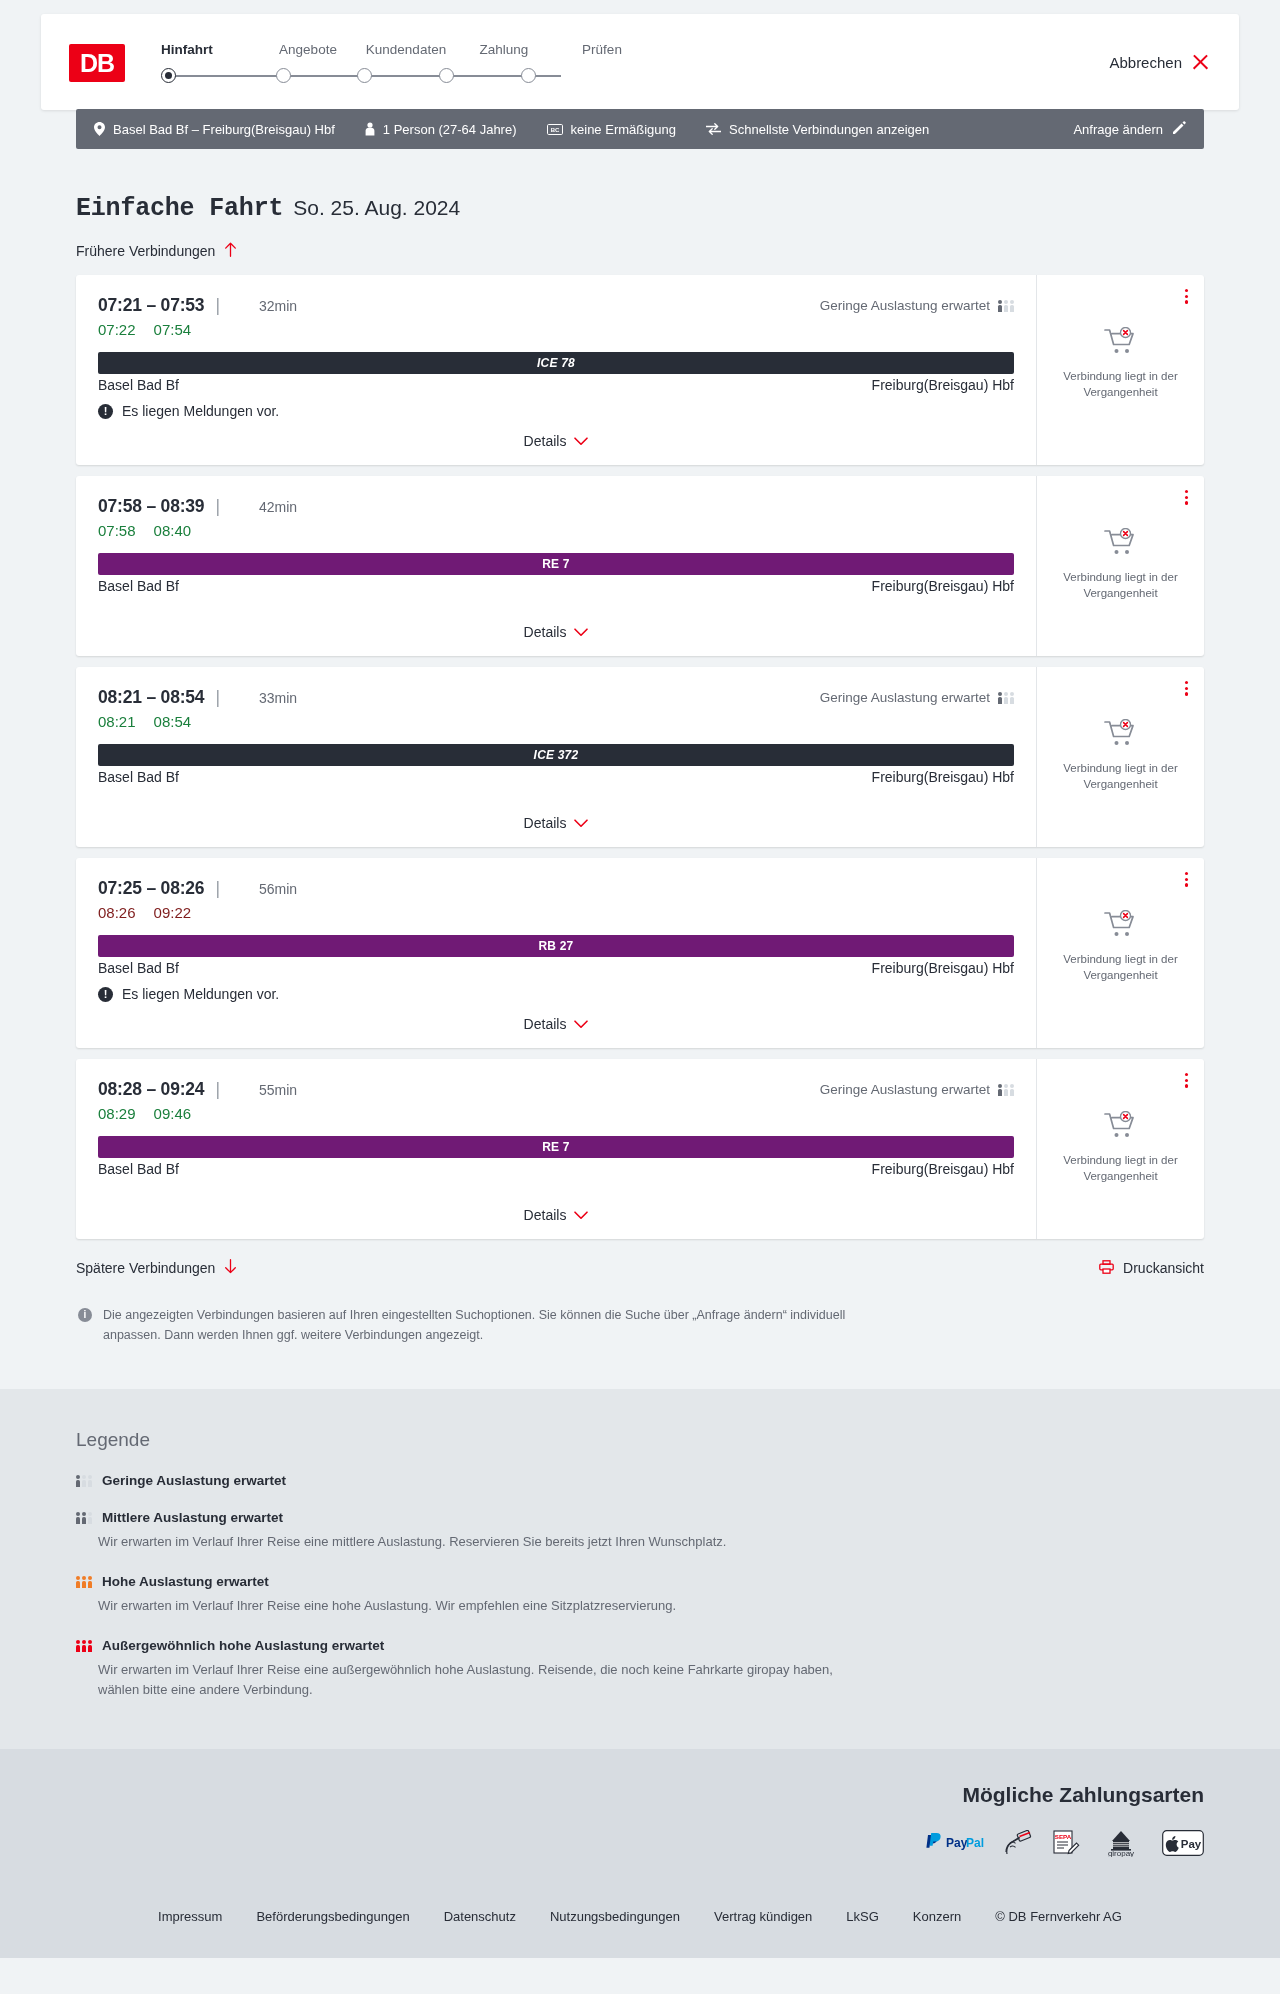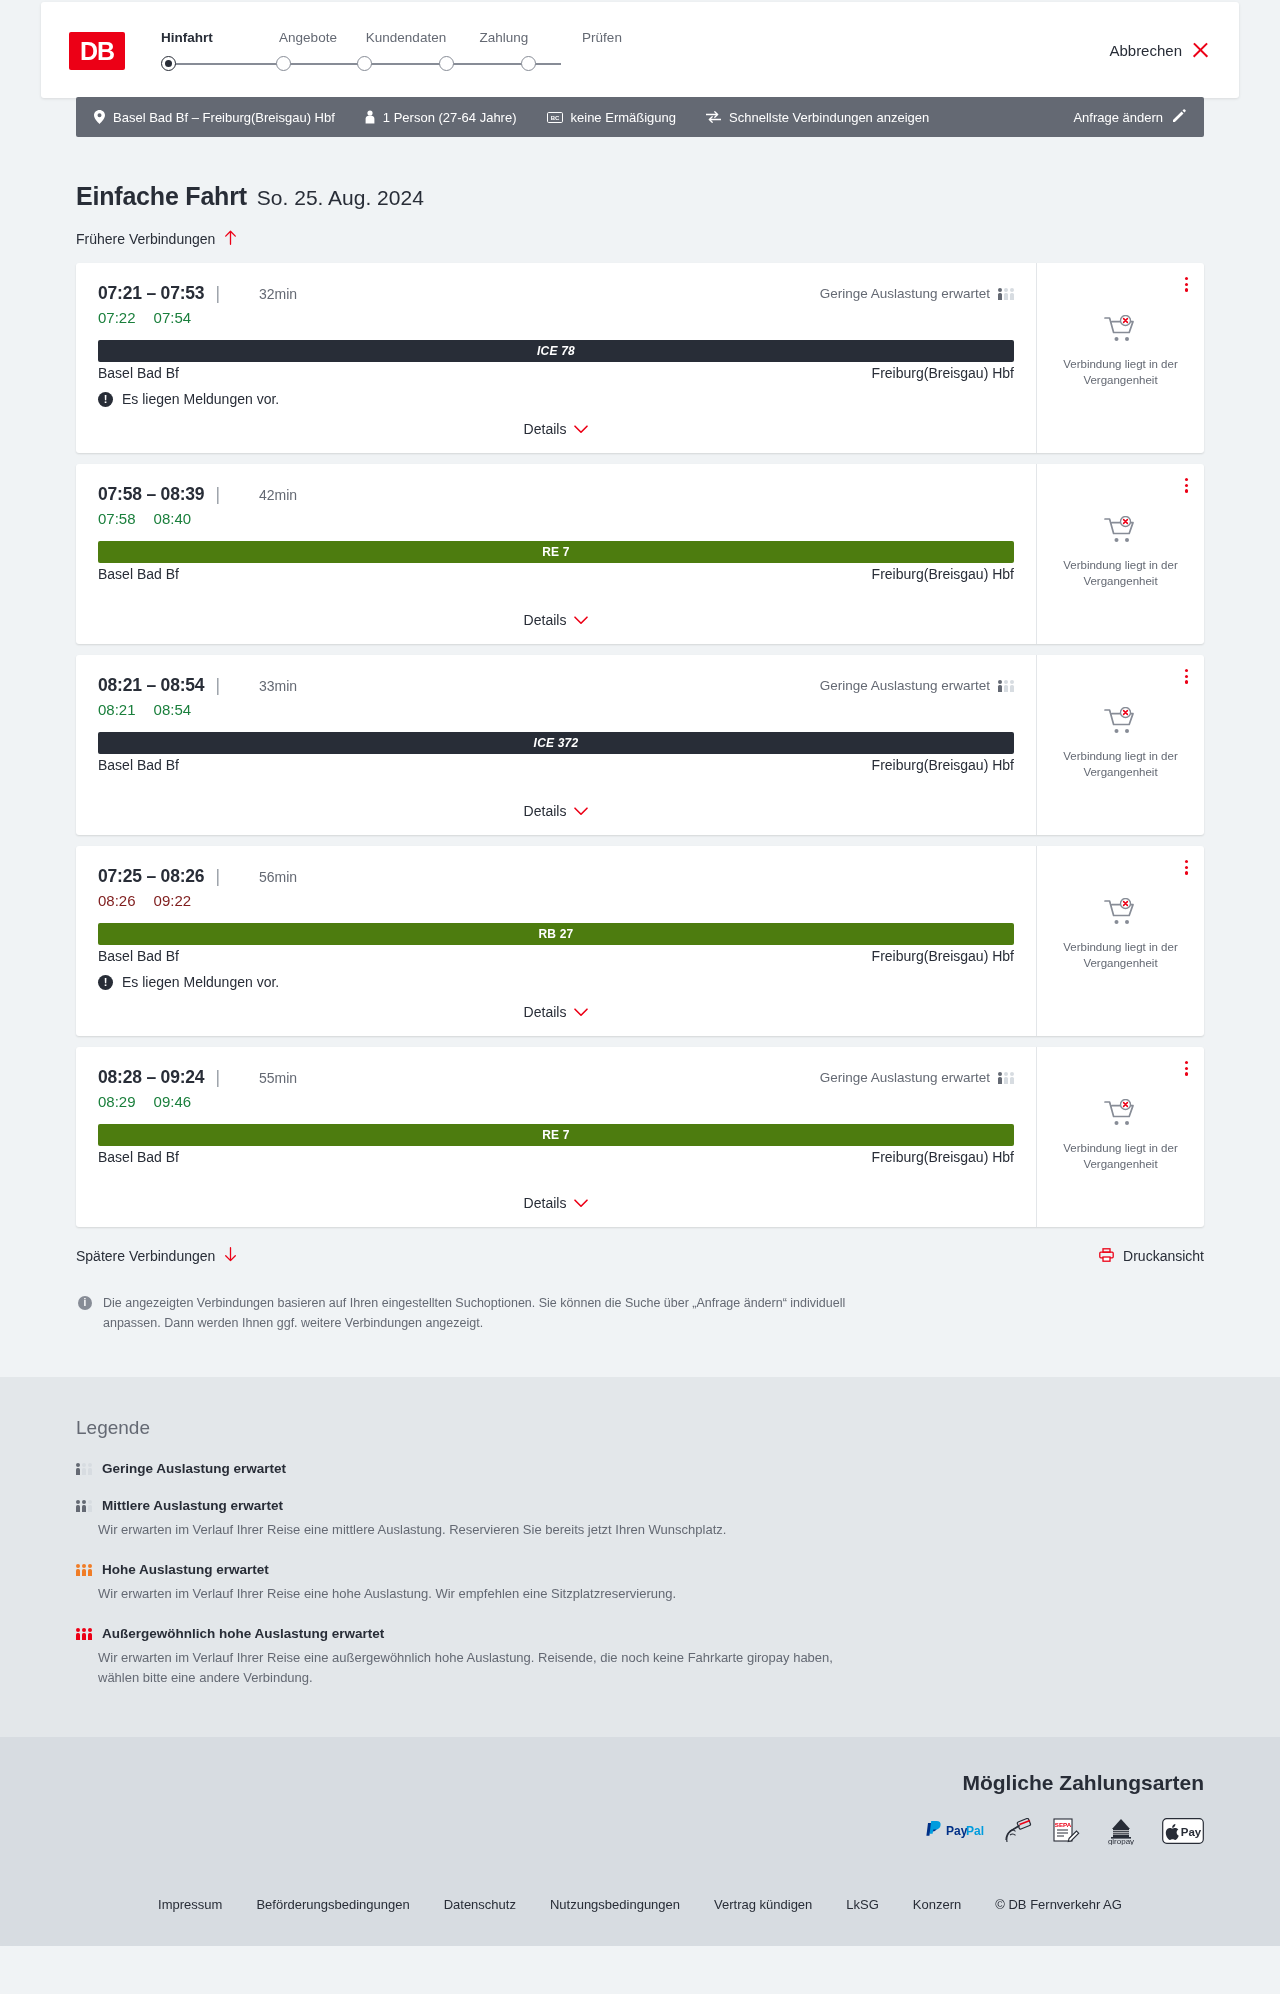--- a/index.html
+++ b/index.html
@@ -10,21 +10,21 @@
     background: #f0f3f5;
     color: #282d37;
     -webkit-font-smoothing: antialiased;
   }
   body { padding-top: 0; }
 
   
   .page { width: 1280px; margin: 0 auto; }
 
   
-  .header-band { background: #f0f3f5; padding-top: 2px; }
+  .header-band { background: #f0f3f5; padding-top: 14px; }
   .header {
     width: 1198px;
     margin: 0 auto;
     background: #ffffff;
     border-radius: 3px;
     box-shadow: 0 1px 3px rgba(0,0,0,0.10);
     display: flex;
     align-items: flex-start;
     padding: 22px 28px 26px 28px;
     position: relative;
@@ -112,21 +112,21 @@
     display: flex; align-items: center; gap: 9px;
     cursor: pointer; white-space: nowrap;
   }
   .pencil { display: inline-block; }
 
   
   .main { width: 1128px; margin: 0 auto; padding-top: 44px; }
 
   .page-title-row { display: flex; align-items: baseline; gap: 10px; }
   .page-title {
-    font-size: 25px; font-weight: bold; color: #282d37; letter-spacing: -0.2px;
+    font-size: 25px; font-weight: bold; color: #282d37; letter-spacing: -0.2px; font-family: Liberation Mono, monospace;
   }
   .page-date { font-size: 21px; color: #282d37; }
 
   .earlier-link, .later-link {
     display: inline-flex; align-items: center; gap: 9px;
     font-size: 14px; color: #282d37; cursor: pointer;
   }
   .earlier-wrap { margin-top: 19px; }
   .later-wrap { margin-top: 20px; display: flex; align-items: center; }
   .later-spacer { flex: 1 1 auto; }
@@ -171,21 +171,21 @@
 
   .train-bar {
     margin-top: 14px;
     height: 22px;
     border-radius: 2px;
     display: flex; align-items: center; justify-content: center;
     color: #ffffff; font-size: 12px; font-weight: bold;
     letter-spacing: 0.2px;
   }
   .train-bar.ice { background: #282d37; font-style: italic; }
-  .train-bar.re  { background: #4d7c0f; }
+  .train-bar.re  { background: #701a75; }
 
   .stations-row {
     margin-top: 3px;
     display: flex; justify-content: space-between;
     font-size: 14px; color: #282d37;
   }
   .msg-row {
     margin-top: 10px;
     display: flex; align-items: center; gap: 9px;
     font-size: 14px; color: #282d37;

